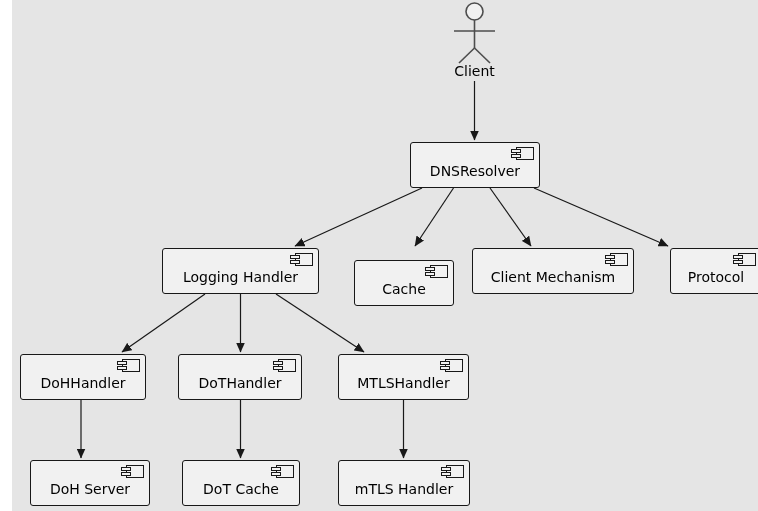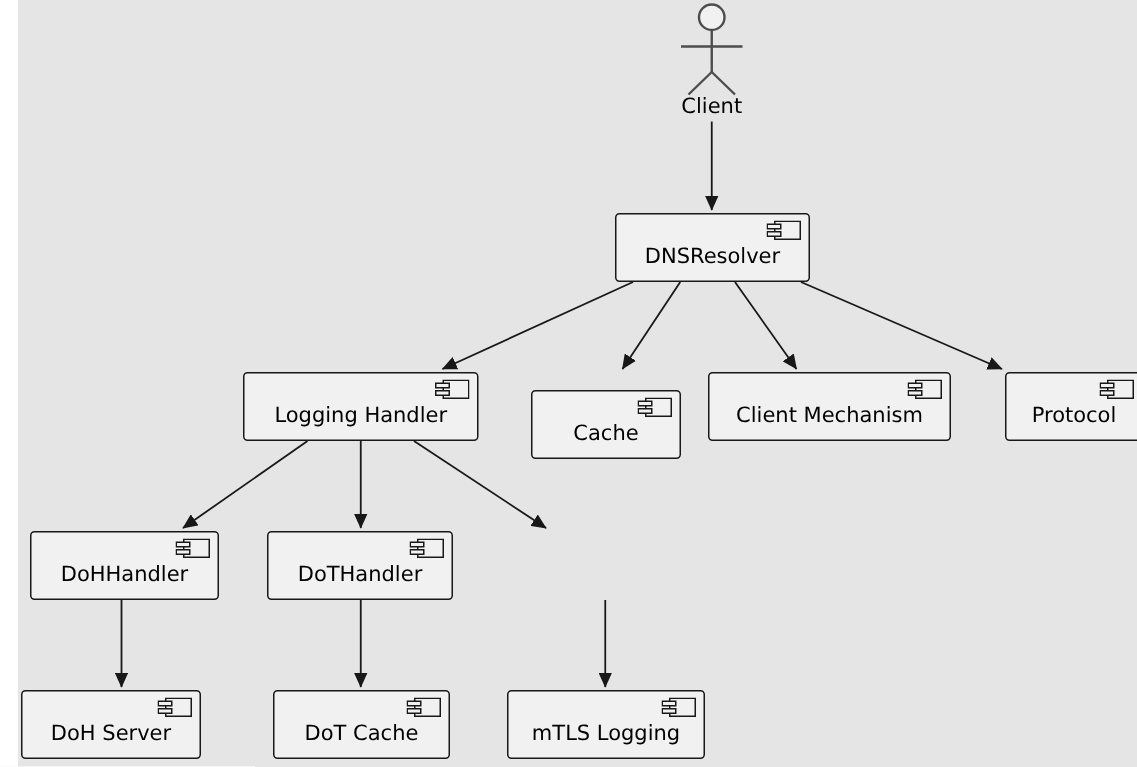--- a/index.html
+++ b/index.html
@@ -117,22 +117,30 @@
 
   <div class="component" style="left:166px;top:354px;width:124px;height:46px">
     <svg class="comp-icon" width="23" height="13" viewBox="0 0 23 13">
       <rect x="5.5" y="0.5" width="17" height="12"></rect>
         <rect x="0.5" y="2.5" width="9" height="3"></rect>
         <rect x="0.5" y="7.5" width="9" height="3"></rect>
     </svg>
     <span>DoTHandler</span>
   </div>
 
+  <div class="component" style="left:326px;top:354px;width:131px;height:46px">
+    <svg class="comp-icon" width="23" height="13" viewBox="0 0 23 13">
+      <rect x="5.5" y="0.5" width="17" height="12"></rect>
+        <rect x="0.5" y="2.5" width="9" height="3"></rect>
+        <rect x="0.5" y="7.5" width="9" height="3"></rect>
+    </svg>
+    <span>MTLSHandler</span>
+  </div>
 
-  <div class="component" style="left:2px;top:460px;width:120px;height:46px">
+  <div class="component" style="left:18px;top:460px;width:120px;height:46px">
     <svg class="comp-icon" width="23" height="13" viewBox="0 0 23 13">
       <rect x="5.5" y="0.5" width="17" height="12"></rect>
         <rect x="0.5" y="2.5" width="9" height="3"></rect>
         <rect x="0.5" y="7.5" width="9" height="3"></rect>
     </svg>
     <span>DoH Server</span>
   </div>
 
   <div class="component" style="left:170px;top:460px;width:118px;height:46px">
     <svg class="comp-icon" width="23" height="13" viewBox="0 0 23 13">
@@ -142,16 +150,16 @@
     </svg>
     <span>DoT Cache</span>
   </div>
 
   <div class="component" style="left:326px;top:460px;width:132px;height:46px">
     <svg class="comp-icon" width="23" height="13" viewBox="0 0 23 13">
       <rect x="5.5" y="0.5" width="17" height="12"></rect>
         <rect x="0.5" y="2.5" width="9" height="3"></rect>
         <rect x="0.5" y="7.5" width="9" height="3"></rect>
     </svg>
-    <span>mTLS Logging</span>
+    <span>mTLS Handler</span>
   </div>
 
 </div>
 
 </body></html>

